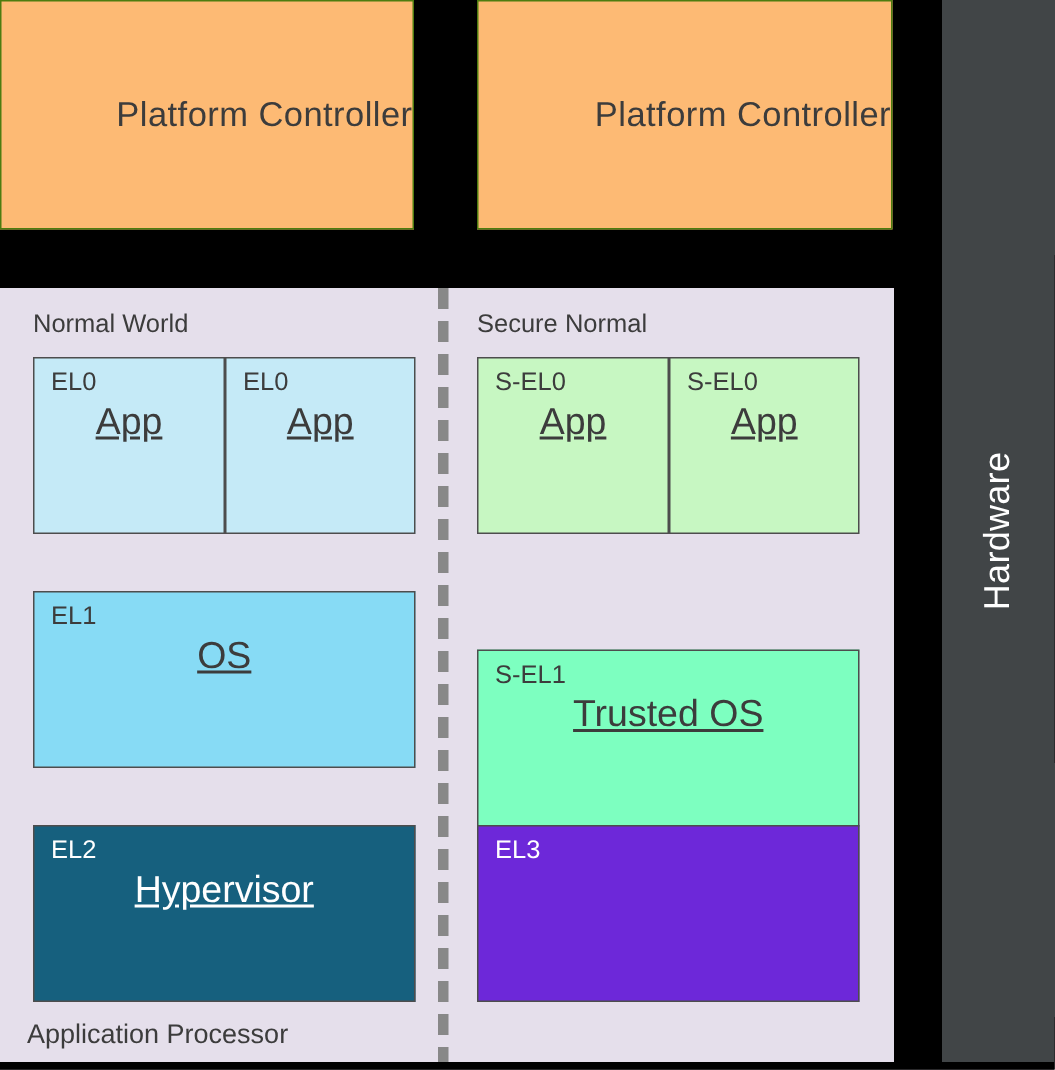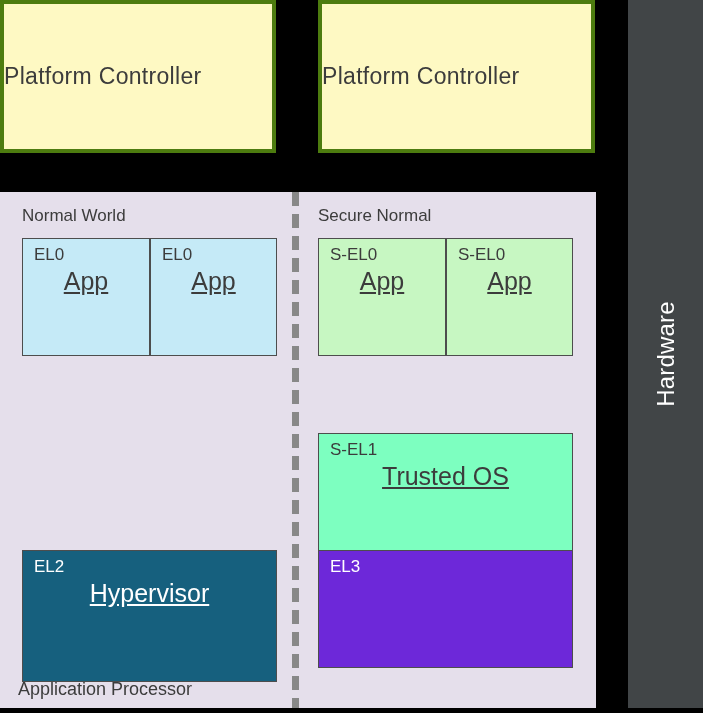--- a/index.html
+++ b/index.html
@@ -12,26 +12,26 @@
     width: 703px;
     height: 713px;
     background: #000000;
     font-family: "Liberation Sans", sans-serif;
     overflow: hidden;
   }
 
   
   .platform-box {
     position: absolute;
-    background: #fef9c3;
-    border: 4px solid #4d7c0f;
+    background: #fdba74;
+    border: 1px solid #4d7c0f;
     box-sizing: border-box;
     display: flex;
     align-items: center;
-    justify-content: flex-start;
+    justify-content: flex-end;
   }
   .platform-box .platform-label {
     font-size: 23px;
     color: #3C3C3C;
     letter-spacing: 0.3px;
     white-space: nowrap;
   }
   #platform-left  { left: 0px;   top: 0px; width: 276px; height: 153px; }
   #platform-right { left: 318px; top: 0px; width: 277px; height: 153px; }
 
@@ -127,21 +127,21 @@
   #app-nw-0 { left: 22px;  top: 46px; width: 128px; height: 118px; background: #C5EAF7; }
   #app-nw-1 { left: 150px; top: 46px; width: 127px; height: 118px; background: #C5EAF7; }
   #app-sw-0 { left: 318px; top: 46px; width: 128px; height: 118px; background: #C7F7C2; }
   #app-sw-1 { left: 446px; top: 46px; width: 127px; height: 118px; background: #C7F7C2; }
 
   
   #os-nw { left: 22px;  top: 202px; width: 255px; height: 118px; background: #87DBF5; }
   #os-sw { left: 318px; top: 202px; width: 255px; height: 118px; background: #7DFFC0; margin-top: 39px; }
 
   
-  #hyp-nw { left: 22px;  top: 358px; width: 255px; height: 132px; background: #16607E; }
+  #hyp-nw { left: 22px;  top: 358px; width: 255px; height: 118px; background: #16607E; }
   #atf-sw { left: 318px; top: 358px; width: 255px; height: 118px; background: #6d28d9; }
 </style>
 </head>
 <body>
 
 <div id="stage">
 
   <div class="platform-box" id="platform-left">
     <span class="platform-label">Platform Controller</span>
   </div>
@@ -175,20 +175,24 @@
     <div class="el-box" id="app-sw-0">
       <span class="el-tag">S-EL0</span>
       <span class="el-name">App</span>
     </div>
 
     <div class="el-box" id="app-sw-1">
       <span class="el-tag">S-EL0</span>
       <span class="el-name">App</span>
     </div>
 
+    <div class="el-box" id="os-nw">
+      <span class="el-tag">EL1</span>
+      <span class="el-name">OS</span>
+    </div>
 
     <div class="el-box" id="os-sw">
       <span class="el-tag">S-EL1</span>
       <span class="el-name">Trusted OS</span>
     </div>
 
     <div class="el-box dark" id="hyp-nw">
       <span class="el-tag">EL2</span>
       <span class="el-name">Hypervisor</span>
     </div>

